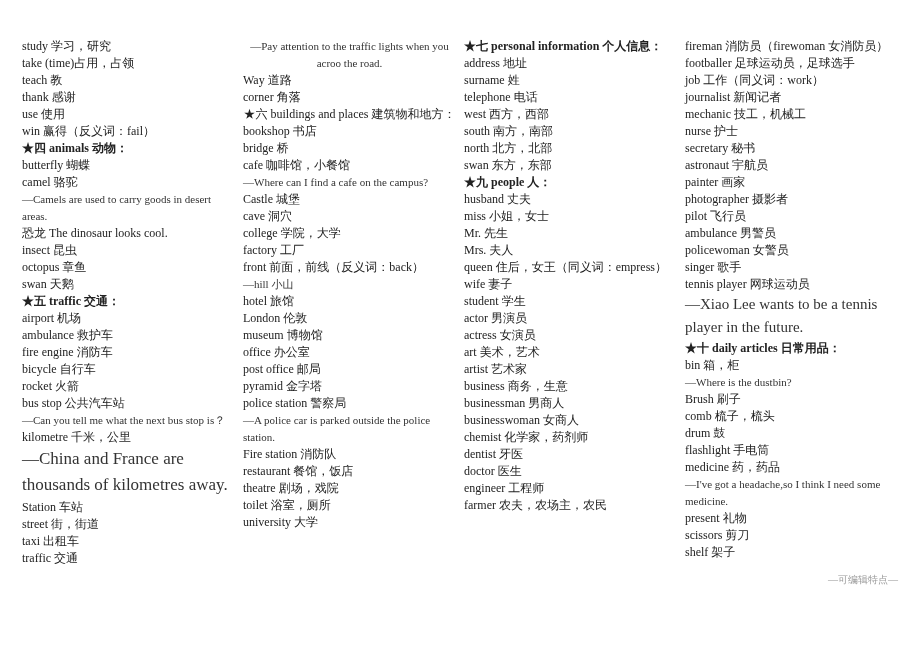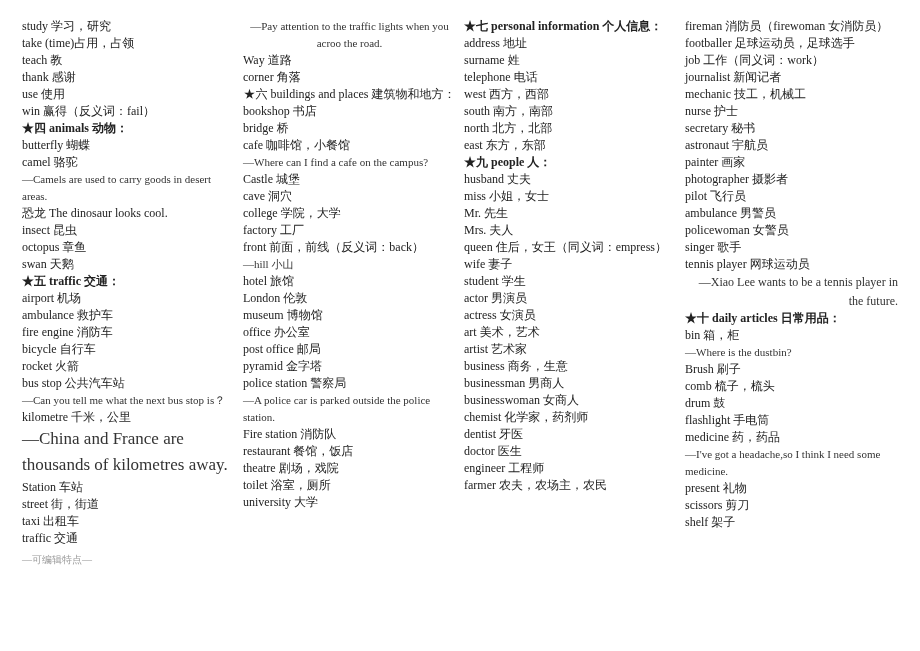--- a/index.html
+++ b/index.html
@@ -13,25 +13,26 @@
       padding: 18px 22px 24px 22px;
     }
     .page-container {
       display: grid;
       grid-template-columns: 1fr 1fr 1fr 1fr;
       gap: 0 8px;
       width: 100%;
     }
     .col {
       vertical-align: top;
+      margin-top: 20px;
     }
     .note {
       font-size: 10px;
       color: #999;
-      text-align: left;
+      text-align: right;
       margin-top: 6px;
     }
   </style>
 </head>
 <body>
 
 <div class="page-container">
 <div class="col">
       <p>study 学习，研究</p>
       <p>take (time)占用，占领</p>
@@ -92,21 +93,21 @@
       <p>university 大学</p>
     </div>
     <div class="col">
       <p style="font-weight: bold;">★七 personal information 个人信息：</p>
       <p>address 地址</p>
       <p>surname 姓</p>
       <p>telephone 电话</p>
       <p>west 西方，西部</p>
       <p>south 南方，南部</p>
       <p>north 北方，北部</p>
-      <p>east 东方，东部</p>
+      <p>swan 东方，东部</p>
       <p style="font-weight: bold;">★九 people 人：</p>
       <p>husband 丈夫</p>
       <p>miss 小姐，女士</p>
       <p>Mr. 先生</p>
       <p>Mrs. 夫人</p>
       <p>queen 住后，女王（同义词：empress）</p>
       <p>wife 妻子</p>
       <p>student 学生</p>
       <p>actor 男演员</p>
       <p>actress 女演员</p>
@@ -130,21 +131,21 @@
       <p>nurse 护士</p>
       <p>secretary 秘书</p>
       <p>astronaut 宇航员</p>
       <p>painter 画家</p>
       <p>photographer 摄影者</p>
       <p>pilot 飞行员</p>
       <p>ambulance 男警员</p>
       <p>policewoman 女警员</p>
       <p>singer 歌手</p>
       <p>tennis player 网球运动员</p>
-      <p style="padding-left: 0px; line-height: 1.55; font-size: 12px; color: rgb(51, 51, 51); text-align: right;">—Xiao Lee wants to be a tennis player in the future.</p>
+      <p style="padding-left: 0px; line-height: 1.55; font-size: 15px; color: rgb(51, 51, 51);">—Xiao Lee wants to be a tennis player in the future.</p>
       <p style="font-weight: bold;">★十 daily articles 日常用品：</p>
       <p>bin 箱，柜</p>
       <p style="padding-left: 0px; line-height: 1.55; font-size: 11px; color: rgb(51, 51, 51);">—Where is the dustbin?</p>
       <p>Brush 刷子</p>
       <p>comb 梳子，梳头</p>
       <p>drum 鼓</p>
       <p>flashlight 手电筒</p>
       <p>medicine 药，药品</p>
       <p style="padding-left: 0px; line-height: 1.55; font-size: 11px; color: rgb(51, 51, 51);">—I've got a headache,so I think I need some medicine.</p>
       <p>present 礼物</p>

